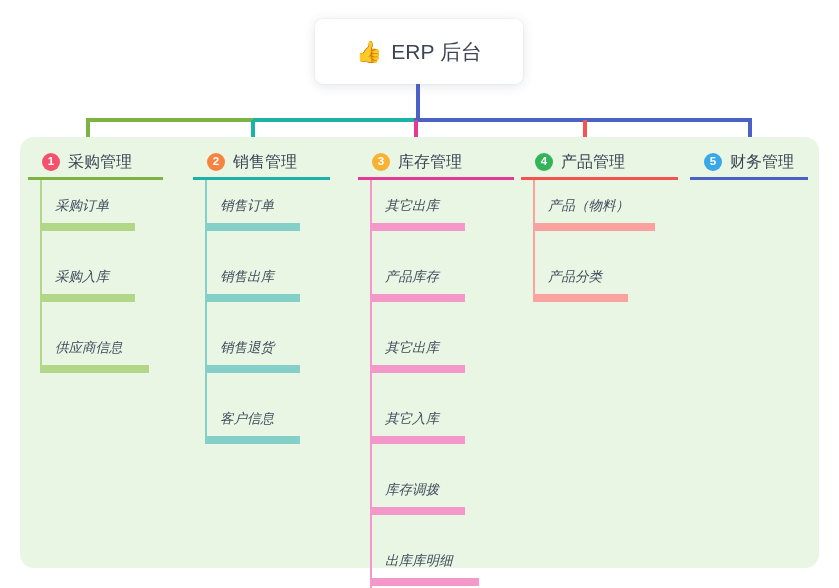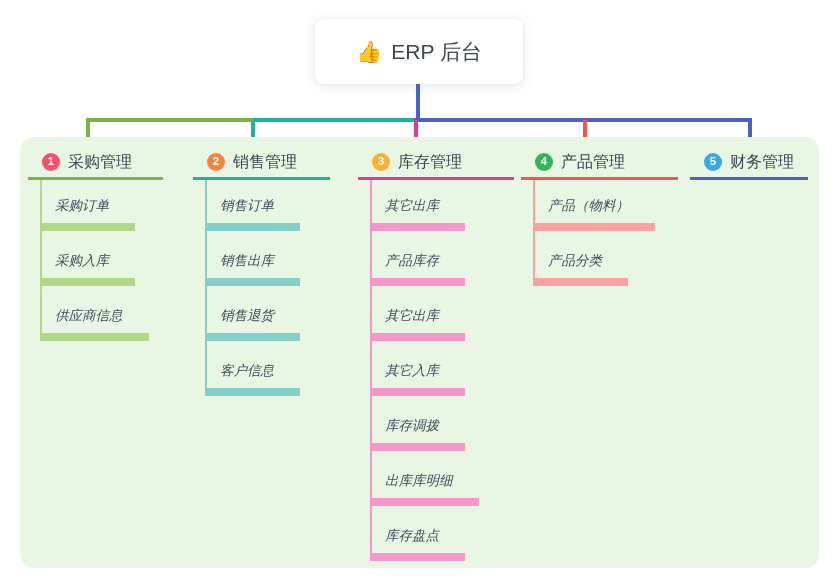--- a/index.html
+++ b/index.html
@@ -42,21 +42,21 @@
     height:30px;display:flex;align-items:center;gap:8px;
     padding-left:14px;border-bottom:3px solid #000;
     font-size:16px;color:#3b4455;
   }
   .badge{
     width:18px;height:18px;border-radius:50%;flex:0 0 18px;
     display:flex;align-items:center;justify-content:center;
     color:#fff;font-size:11.5px;font-weight:bold;line-height:1;
   }
   .children{margin-left:12px;border-left:2px solid #ccc;}
-  .child{height:55px;display:flex;align-items:flex-end;}
+  .child{height:71px;display:flex;align-items:flex-end;}
   .child:first-child{height:51px;}
   .child-underline{
     display:inline-block;width:max-content;margin-left:-2px;
     border-bottom:8px solid #a21caf;padding:0 26px 8px 15px;font-style:italic;
   }
   .child-label{font-size:13.5px;color:#3f4a5c;white-space:nowrap;}
 </style>
 </head>
 <body>
 

